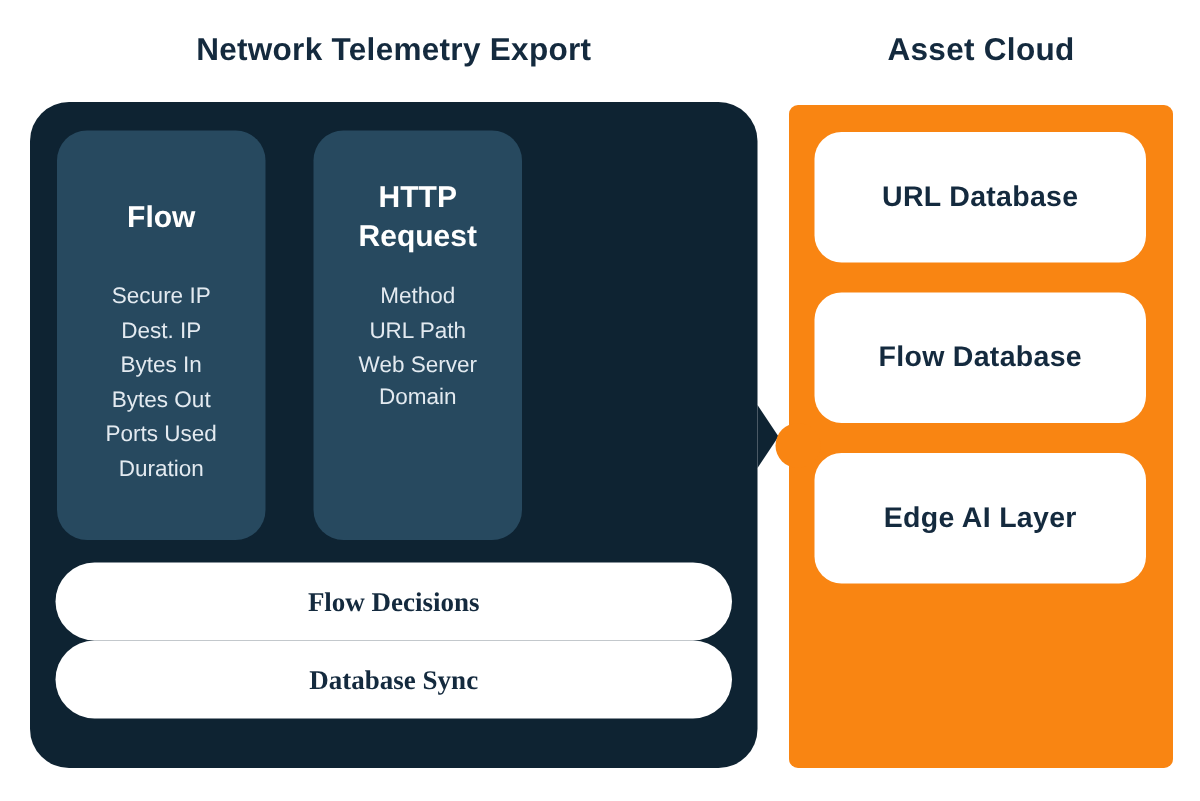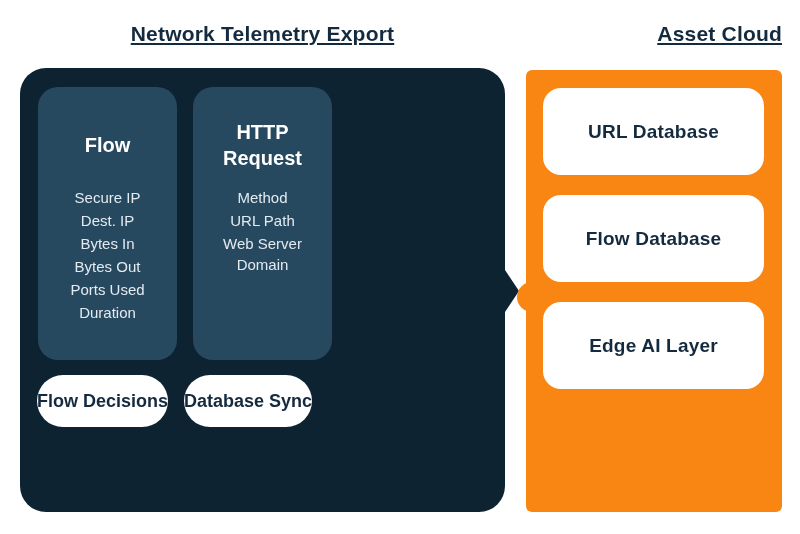--- a/index.html
+++ b/index.html
@@ -9,35 +9,35 @@
     --text-dark:#142a3e;
     --item-text:#e3eaf0;
     --box-bg:#ffffff;
     --page-bg:#ffffff;
   }
   html,body{margin:0;padding:0;}
   body{background:var(--page-bg);font-family:"Liberation Sans",sans-serif;}
   .canvas{position:relative;width:800px;height:534px;background:var(--page-bg);overflow:hidden;}
 
   .diagram-title{position:absolute;top:22px;margin:0;text-align:center;
-    font-size:21px;font-weight:bold;color:var(--text-dark);letter-spacing:.2px;text-decoration:underline;}
+    font-size:21px;font-weight:bold;color:var(--text-dark);letter-spacing:.2px;}
   .title-left{left:20px;width:485px;}
-  .title-right{left:526px;width:256px;text-align:right;}
+  .title-right{left:526px;width:256px;}
 
   
   .panel-dark{position:absolute;left:20px;top:68px;width:485px;height:444px;
     background:var(--navy-panel);border-radius:26px;}
-  .columns{position:absolute;left:18px;top:19px;display:flex;gap:16px;}
+  .columns{position:absolute;left:18px;top:19px;display:flex;gap:32px;}
   .column{width:139px;height:273px;background:var(--navy-column);border-radius:20px;
     box-sizing:border-box;padding:30px 10px 0;text-align:center;}
   .column-heading{min-height:56px;display:flex;align-items:center;justify-content:center;
     color:#ffffff;font-weight:bold;font-size:20px;line-height:26px;margin-bottom:14px;}
   .column-items div{font-size:15px;line-height:21px;margin:2px 0;color:var(--item-text);}
 
-  .bars{position:absolute;left:17px;top:307px;width:451px;display:flex;flex-direction:row;gap:16px;}
+  .bars{position:absolute;left:17px;top:307px;width:451px;display:flex;flex-direction:column;gap:0;font-family:Liberation Serif, serif;}
   .bar{height:52px;background:var(--box-bg);border-radius:26px;display:flex;align-items:center;
     justify-content:center;font-weight:bold;font-size:18px;color:var(--text-dark);}
 
   .connector-arrow{position:absolute;right:-14px;top:202px;width:0;height:0;
     border-top:21px solid transparent;border-bottom:21px solid transparent;
     border-left:14px solid var(--navy-panel);}
 
   
   .panel-orange{position:absolute;left:526px;top:70px;width:256px;height:442px;
     background:var(--orange);border-radius:6px;}

